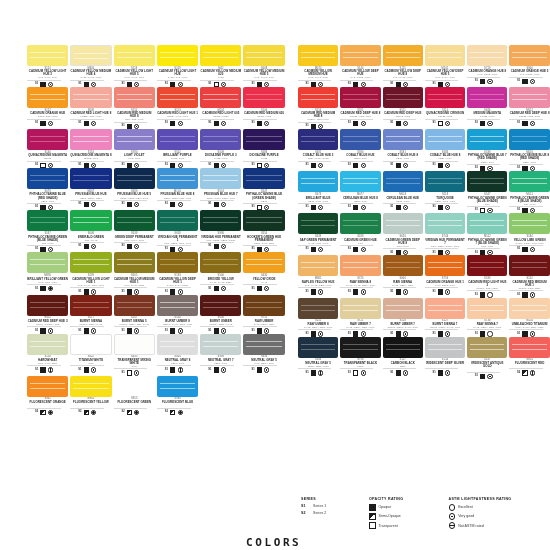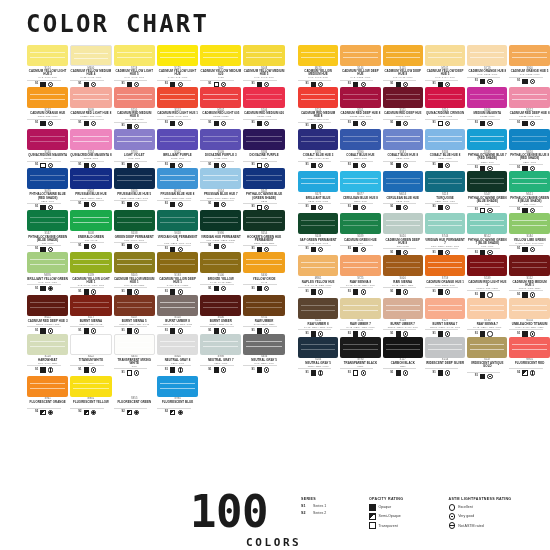--- a/index.html
+++ b/index.html
@@ -114,21 +114,20 @@
   .key-gl.lf2{border:0.5px solid #1c1c1c;border-radius:50%;background:radial-gradient(circle,#1c1c1c 0 25%,#fff 25%);}
   .key-gl.lf3{border:0.5px solid #1c1c1c;border-radius:50%;background:
       linear-gradient(0deg,transparent 42%,#1c1c1c 42%,#1c1c1c 58%,transparent 58%),
       linear-gradient(90deg,transparent 42%,#1c1c1c 42%,#1c1c1c 58%,transparent 58%),#fff;}
 </style>
 </head>
 <body>
 
 <div id="page">
 
-  <div class="title">COLOR CHART</div>
 
   <div class="panel panel-left" id="leftPanel">
       <div class="row">
         <div class="cell">
           <div class="swatch" style="background: rgb(247, 232, 115);">
             <span class="stripe s1"></span>
             <span class="stripe s2"></span>
           </div>
           <div class="meta">
             <div class="code">S114</div>
@@ -1755,21 +1754,20 @@
             <div class="icons">
               <span class="ser">S2</span>
               <span class="gl semi"></span>
               <span class="gl lf3"></span>
             </div>
           </div>
         </div>
       </div>
     </div>
 
-  <div class="hundred">100</div>
   <div class="hundred-sub">COLORS</div>
 
   <div class="key">
     <div class="key-cols">
       <div class="key-col c1">
         <div class="key-head">SERIES</div>
         <div class="key-item">
           <span class="lbl-bold">S1</span>
           <span>Series 1</span>
         </div>

